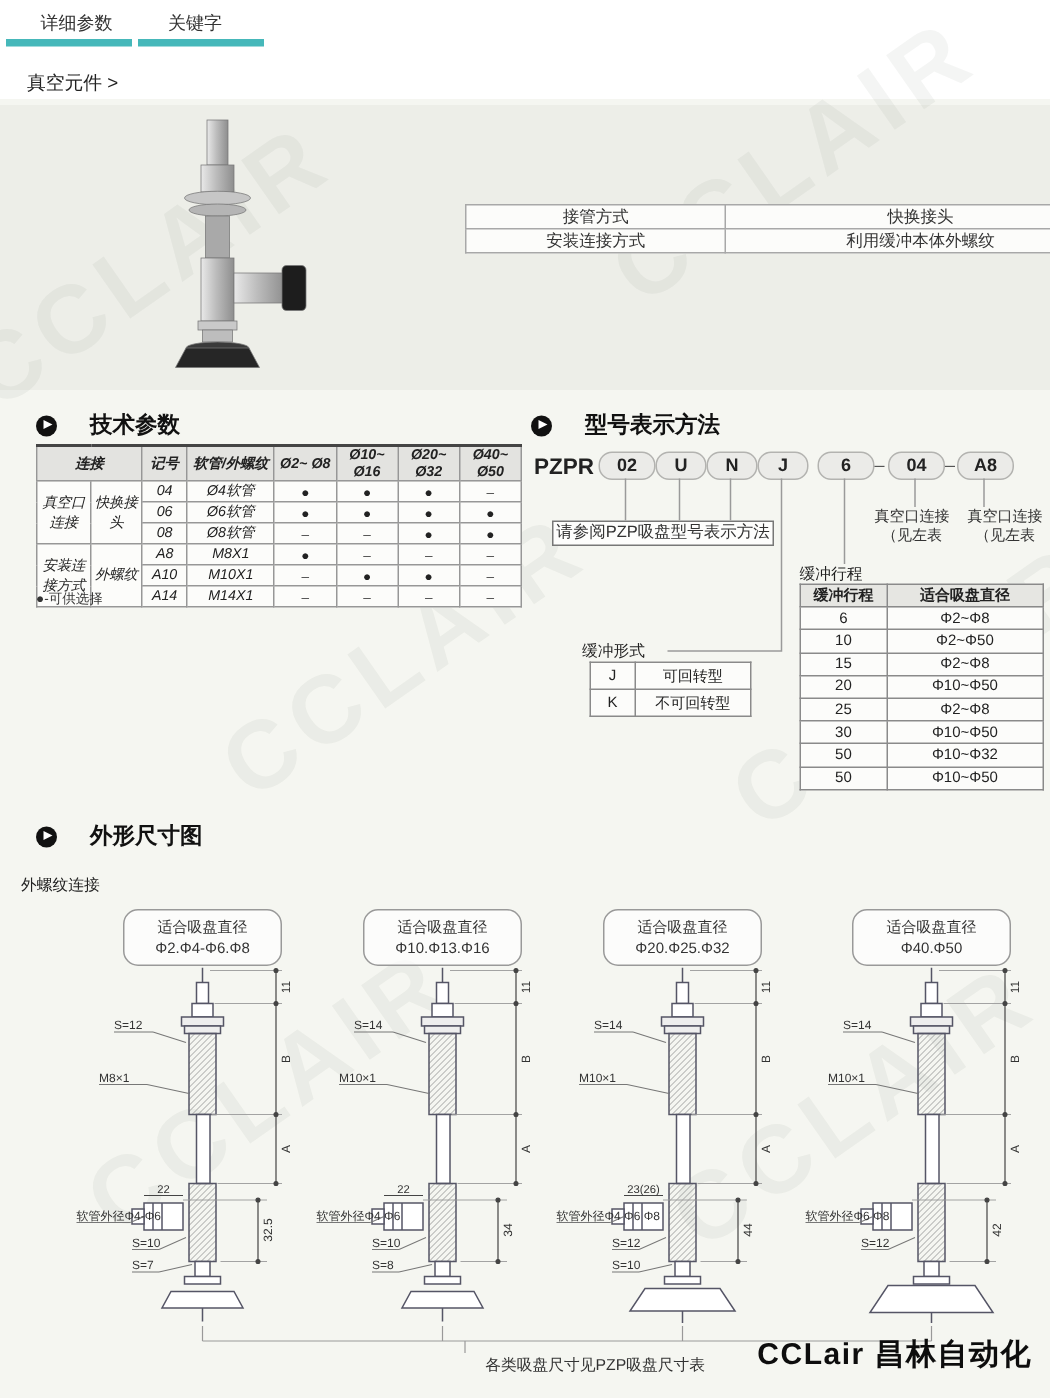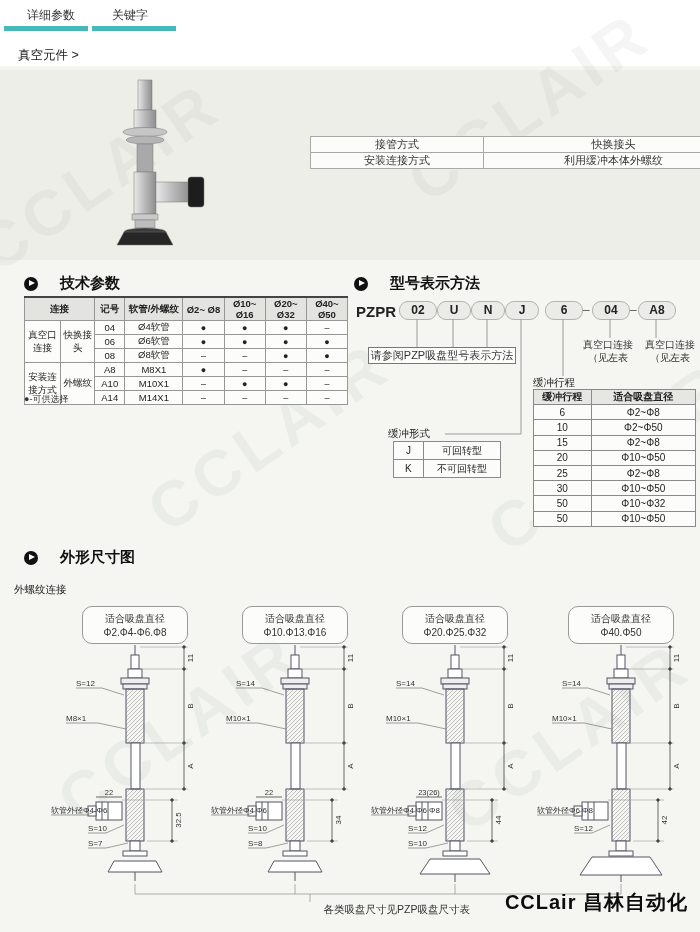--- a/index.html
+++ b/index.html
@@ -9,21 +9,21 @@
   .bg{left:0;top:66px;width:700px;height:866px;background:#f5f6f1;}
   .band{left:0;top:70px;width:700px;height:190px;background:#edeee8;}
   .wm{font-weight:bold;font-size:64px;letter-spacing:6px;color:rgba(100,110,105,0.07);
       transform:rotate(-35deg);white-space:nowrap;pointer-events:none;}
   .tab-label{top:7px;font-size:12px;color:#333;cursor:pointer;}
   .tabbar{top:26px;height:5px;background:#46b8ba;}
   .crumb{left:18px;top:47px;font-size:12.5px;color:#222;}
   .title{left:95px;top:37px;font-size:21px;font-weight:bold;color:#111;letter-spacing:0.5px;}
   table{border-collapse:collapse;background:#fcfcfa;}
   .itable td{border:1px solid #a8a8a8;font-size:11px;height:15px;text-align:center;color:#333;padding:0 4px;}
-  .ttable{border:1.5px solid #666;border-top:2.5px solid #444;}
+  .ttable{border:1.5px solid #666;border-top:2.5px solid #444;font-style:italic;}
   .ttable th,.ttable td{border:1px solid #979797;font-size:9.5px;text-align:center;color:#222;padding:0 1px;}
   .ttable th{background:#e3e3e0;height:17px;font-weight:bold;}
   .ttable td{height:13px;}
   .ttable .avail{font-size:9px;}
   .sec{display:flex;align-items:center;gap:22px;font-size:15px;font-weight:bold;color:#111;}
   .secicon{width:14px;height:14px;border-radius:50%;background:#111;position:relative;flex:0 0 14px;}
   .secicon::after{content:"";position:absolute;left:5px;top:3.5px;width:0;height:0;
       border-left:6px solid #fff;border-top:3.5px solid transparent;border-bottom:3.5px solid transparent;}
   .chip{top:301px;height:17px;border:1px solid #b3b3b0;border-radius:9px;background:#ebebe8;
         font-weight:bold;font-size:12px;text-align:center;line-height:16px;color:#222;}

